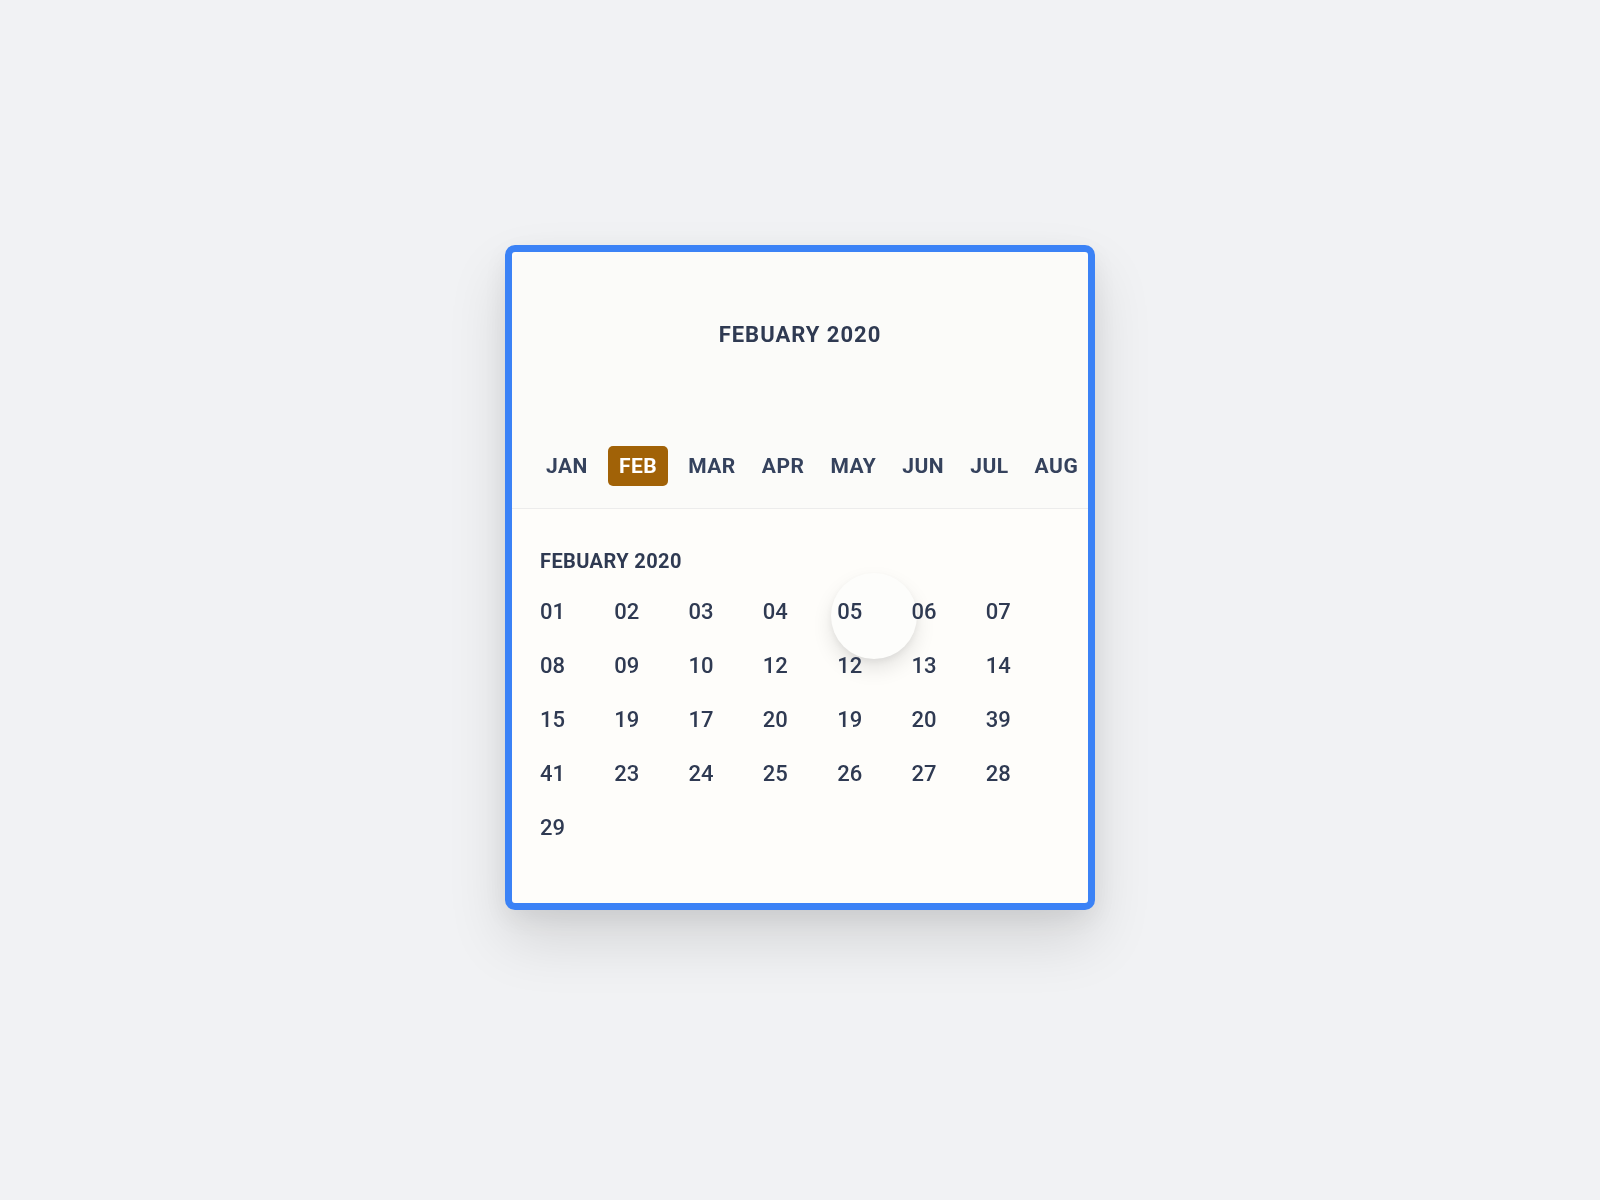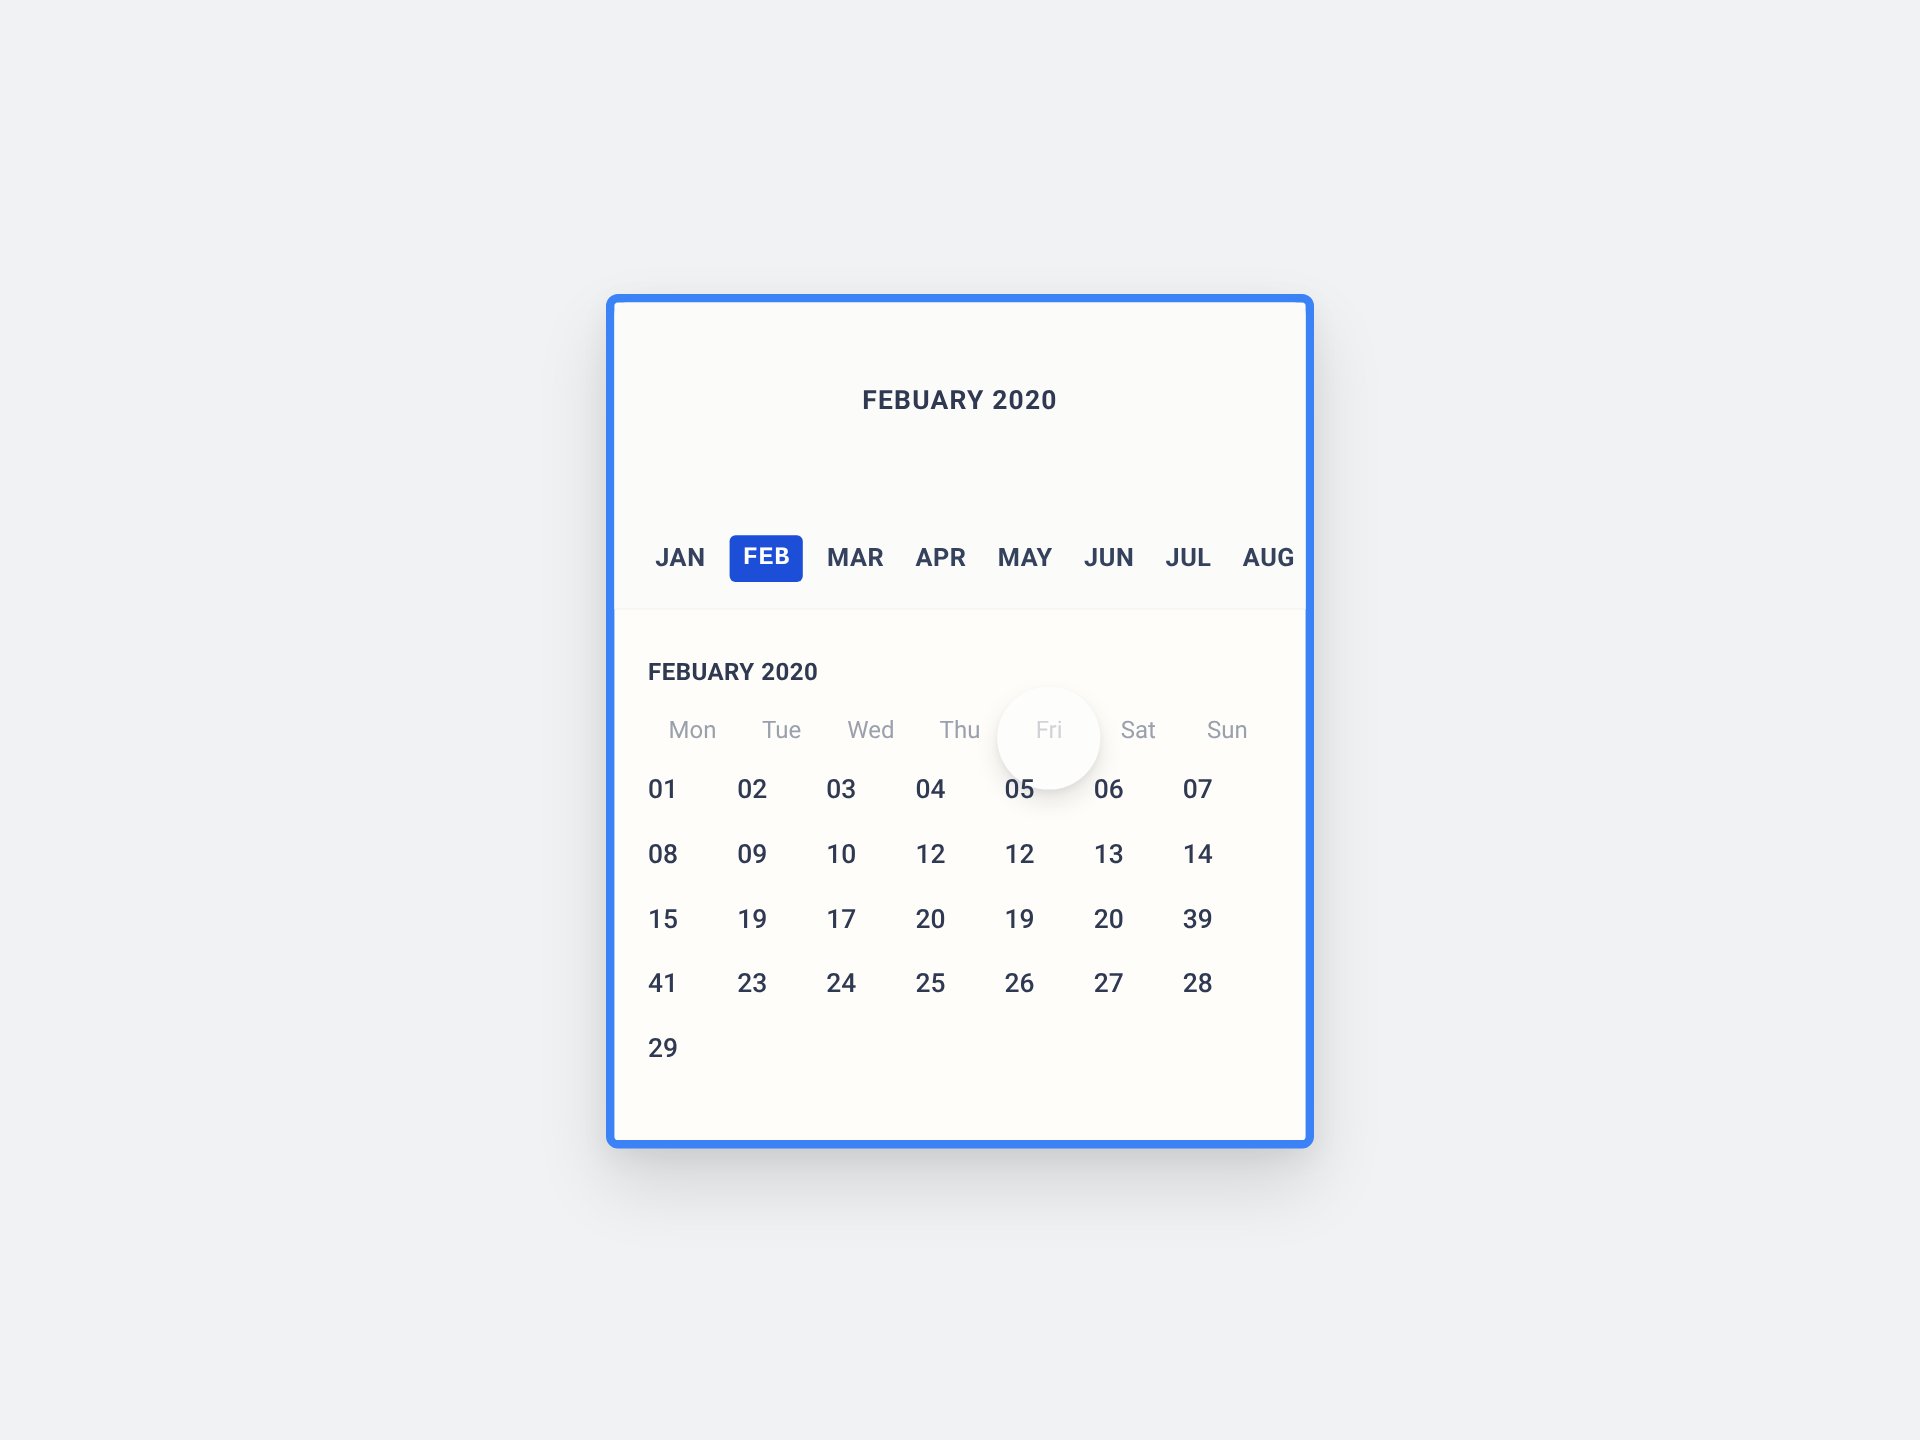--- a/index.html
+++ b/index.html
@@ -58,24 +58,23 @@
       font-weight: 700;
       color: #35425d;
       letter-spacing: 0.5px;
       cursor: pointer;
       padding: 6px 6px;
       border-radius: 5px;
       margin-top: 27px;
     }
 
     .month-chip.selected {
-      background: #1d4ed8;
+      background: #a16207;
       color: #fff;
       padding: 8px 11px;
-      font-family: Liberation Mono, monospace;
     }
 
     .body-section {
       padding: 40px 28px 60px 28px;
       position: relative;
     }
 
     .subtitle {
       font-size: 20px;
       font-weight: 700;
@@ -152,29 +151,20 @@
         <div class="month-chip">MAY</div>
         <div class="month-chip">JUN</div>
         <div class="month-chip">JUL</div>
         <div class="month-chip">AUG</div>
       </div>
   </div>
 
   <div class="body-section">
     <div class="hover-circle"></div>
     <div class="subtitle">FEBUARY 2020</div>
-    <div class="weekdays-row">
-        <div class="weekday">Mon</div>
-        <div class="weekday">Tue</div>
-        <div class="weekday">Wed</div>
-        <div class="weekday">Thu</div>
-        <div class="weekday hovered">Fri</div>
-        <div class="weekday">Sat</div>
-        <div class="weekday">Sun</div>
-      </div>
     <div class="days-grid">
         <div class="day-cell">01</div>
         <div class="day-cell">02</div>
         <div class="day-cell">03</div>
         <div class="day-cell">04</div>
         <div class="day-cell">05</div>
         <div class="day-cell">06</div>
         <div class="day-cell">07</div>
         <div class="day-cell">08</div>
         <div class="day-cell">09</div>

